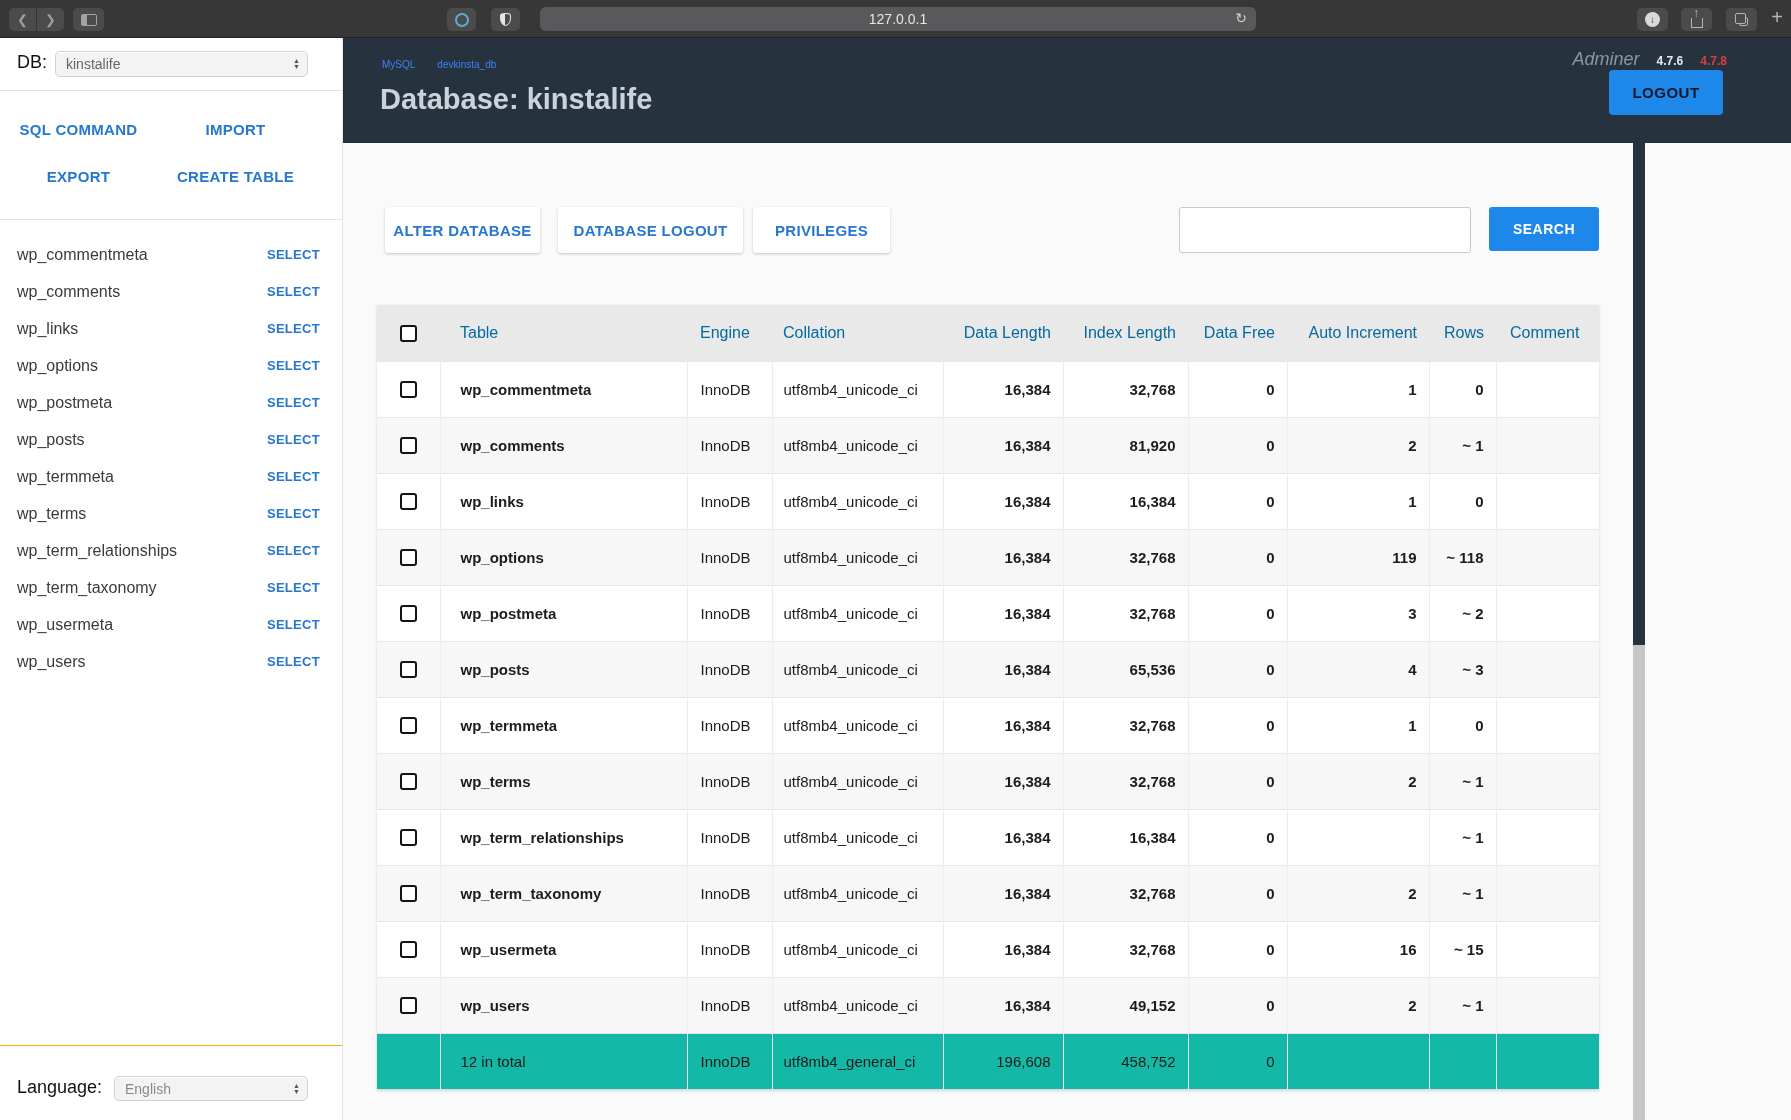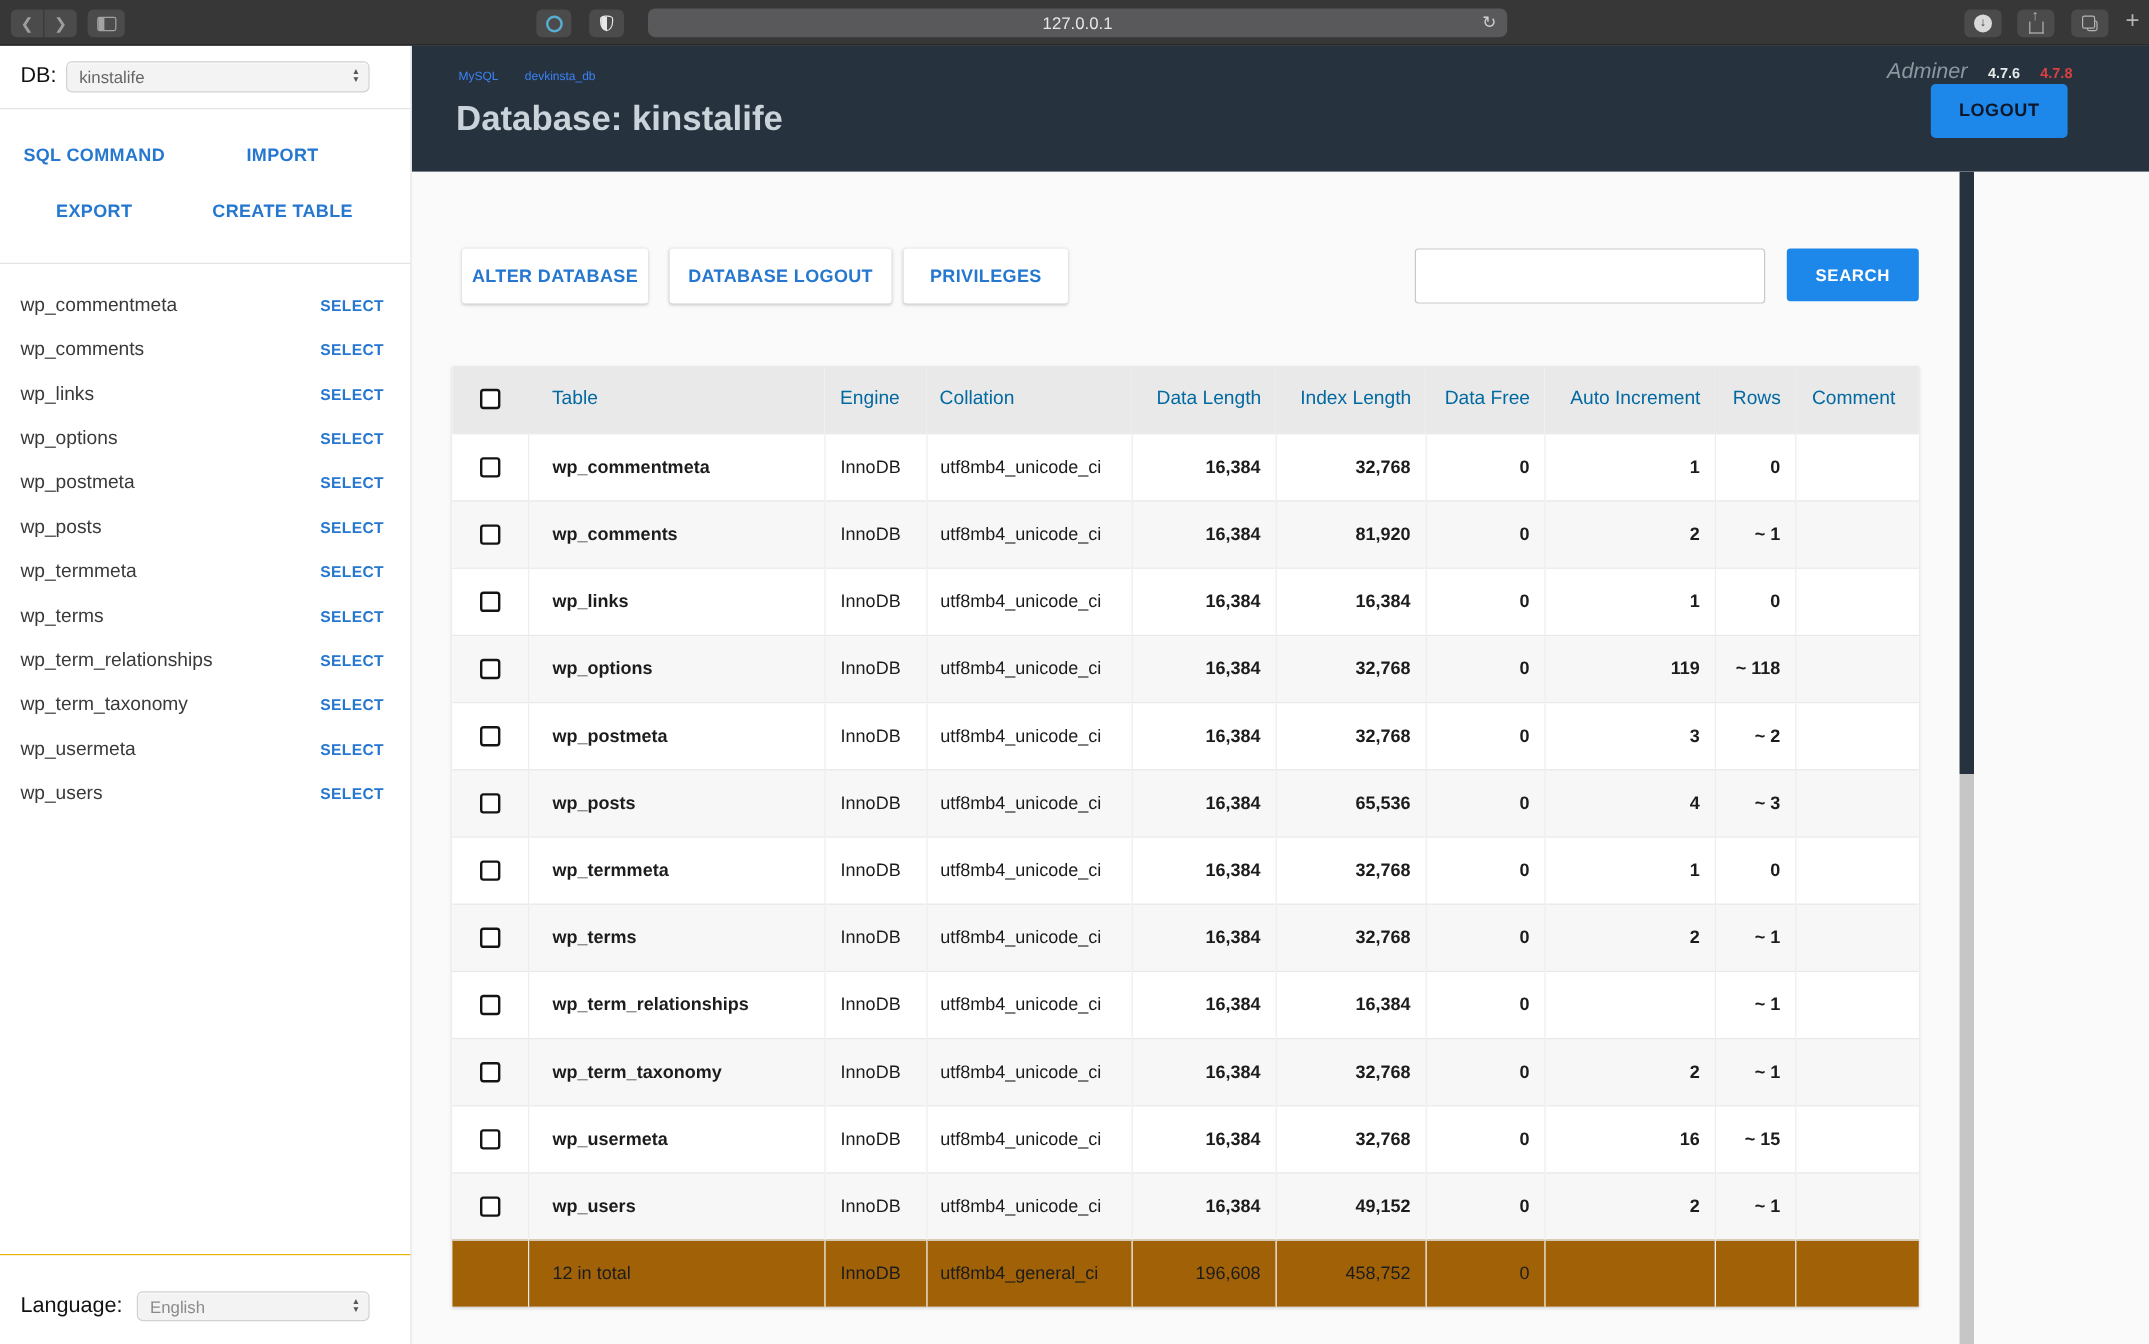--- a/index.html
+++ b/index.html
@@ -81,21 +81,21 @@
   .al { text-align:left; }
   .ar { text-align:right; padding-right:12px; }
   .pad-name { padding-left:20px; }
   .pad-eng { padding-left:13px; }
   .pad-col { padding-left:11px; }
   .pad-com { padding-left:14px; }
   .cb-cell { text-align:center; }
   .cb { display:inline-block; width:17px; height:17px; border:2px solid #141414; border-radius:3px; background:#fff; vertical-align:middle; cursor:pointer; }
   .name-cell { font-weight:bold; color:#2072c8; font-size:15.5px; cursor:pointer; }
   .num { color:#2379d0; font-weight:bold; cursor:pointer; }
-  .total-row td { background:#a16207; border-top:1px solid #e2e2e2; border-bottom:1px solid #dcdcdc; }
+  .total-row td { background:#14b8a6; border-top:1px solid #e2e2e2; border-bottom:1px solid #dcdcdc; }
   .total-num { color:#1c1c1c; font-weight:400; }
 
   
   .scroll-strip { position:absolute; left:1633px; top:143px; width:12px; height:977px; background:#c6c6c6; z-index:20; }
   .scroll-dark { width:12px; height:502px; background:#26333f; }
 </style>
 </head>
 <body>
 
 <div class="screen">

